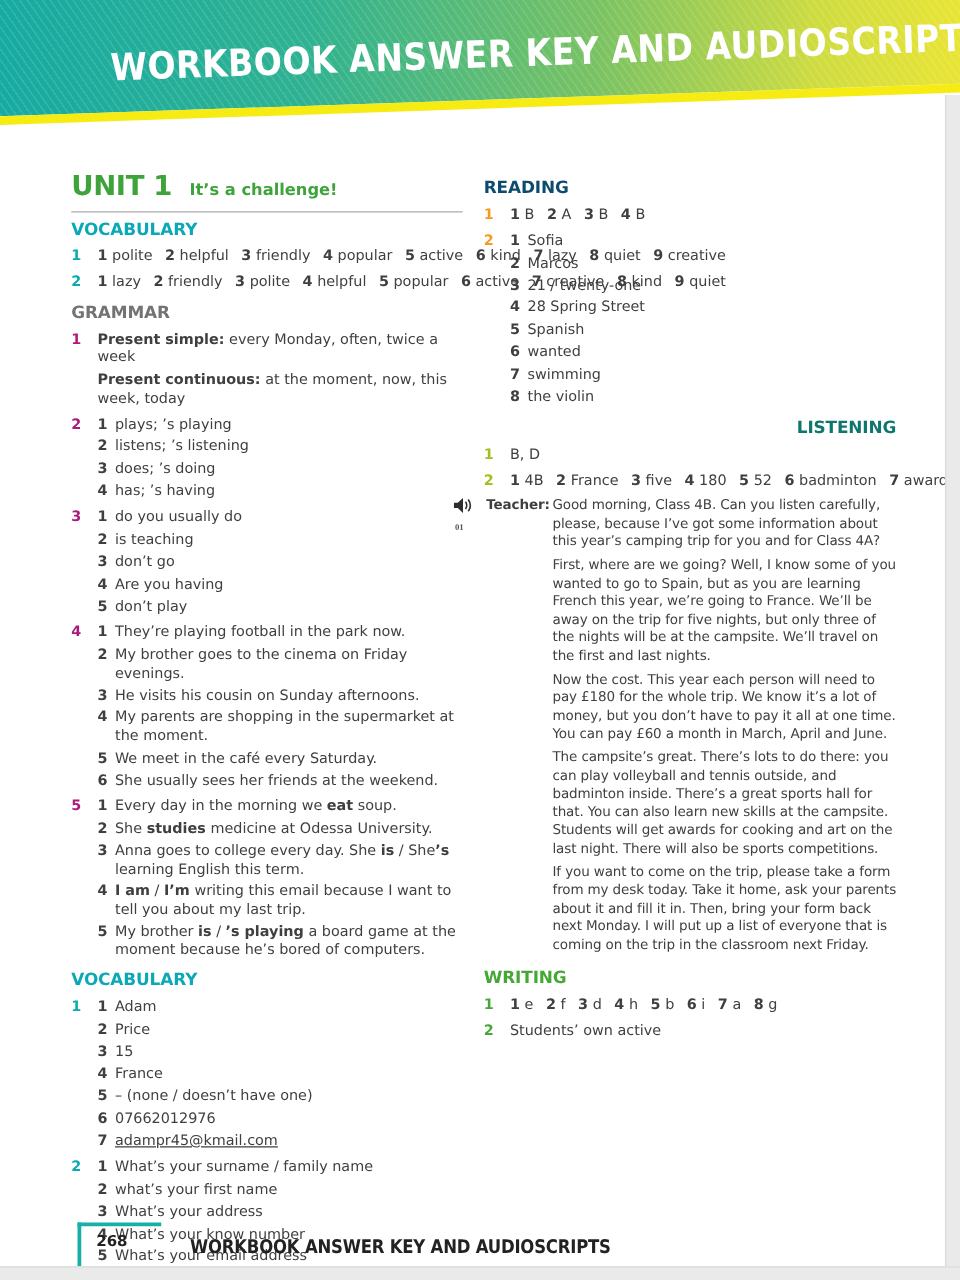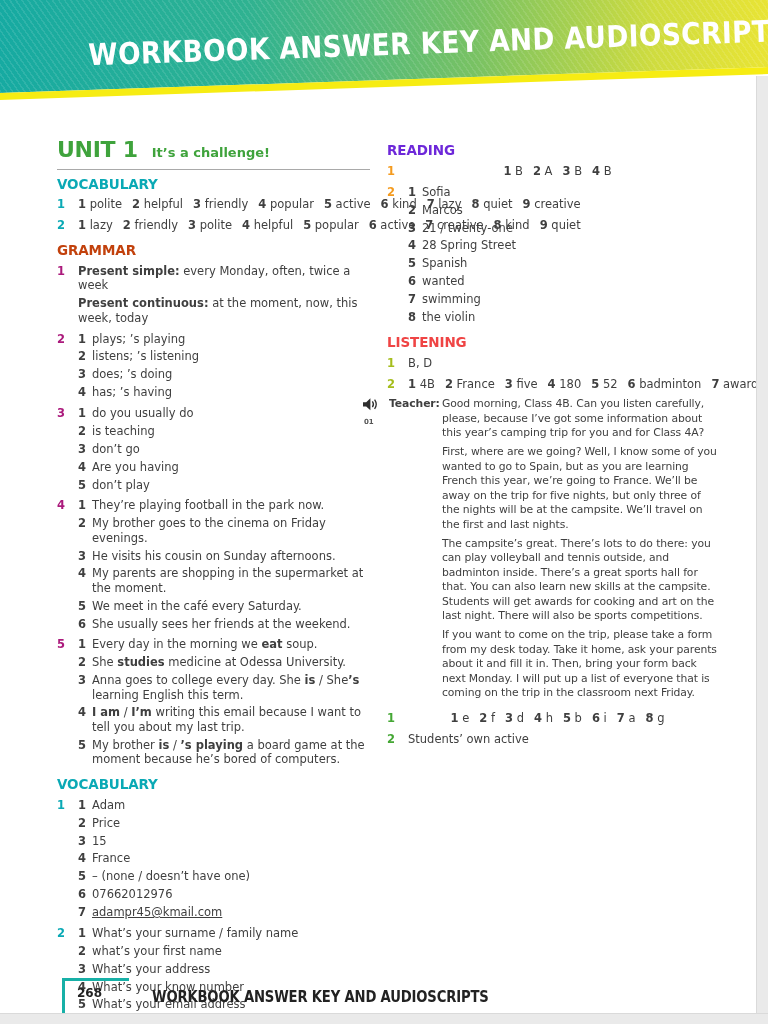--- a/index.html
+++ b/index.html
@@ -26,27 +26,27 @@
   .unit-sub{font-size:13px;font-weight:700;margin-left:14px;}
   .unit-rule{border-top:1.5px solid #a9a9a9;margin:5px 0 3px;}
   .sec-heading{font-size:13.5px;font-weight:800;letter-spacing:-.1px;margin:6px 0 5px;}
   .exercise{display:flex;margin:0 0 3px;}
   .ex-num{flex:0 0 21px;font-weight:700;}
   .ex-body{flex:1;min-width:0;}
   .item{display:flex;margin-bottom:3.5px;}
   .item-n{flex:0 0 14px;font-weight:700;}
   .item-t{flex:1;}
   .line{margin-bottom:3.5px;}
-  .pairs{margin-bottom:3.5px;text-align:center;}
+  .pairs{margin-bottom:3.5px;}
   .pair{white-space:nowrap;margin-right:10px;}
   .u{text-decoration:underline;text-align:center;}
   
   .audioscript{display:flex;margin:3px 0 6px -24px;font-size:10.8px;line-height:14.5px;letter-spacing:-.1px;}
   .as-icon-col{flex:0 0 26px;padding-top:1px;}
-  .as-track{font-size:7px;font-weight:700;color:#555;margin-top:-1px;margin-left:1px;}
+  .as-track{font-size:7px;font-weight:700;color:#555;margin-top:-1px;margin-left:1px;font-family:Liberation Serif, serif;}
   .as-speaker{flex:0 0 53px;font-weight:700;}
   .as-text{flex:1;min-width:0;}
   .as-p{margin:0 0 4.5px;}
   
   .footer-corner{position:absolute;left:62px;top:978px;width:64px;height:46px;
     border-top:3px solid #17b0a7;border-left:3px solid #17b0a7;}
   .footer-page{position:absolute;left:77px;top:986px;font-size:12px;font-weight:800;color:#222;}
   .footer-title{position:absolute;left:152px;top:988px;font-size:15px;font-weight:800;color:#222;
     letter-spacing:-.2px;transform:scaleX(.88);transform-origin:left center;white-space:nowrap;}
   
@@ -71,21 +71,21 @@
         <div class="ex-body">
           <div class="pairs"><span class="pair"><b>1</b> polite</span><span class="pair"><b>2</b> helpful</span><span class="pair"><b>3</b> friendly</span><span class="pair"><b>4</b> popular</span><span class="pair"><b>5</b> active</span><span class="pair"><b>6</b> kind</span><span class="pair"><b>7</b> lazy</span><span class="pair"><b>8</b> quiet</span><span class="pair"><b>9</b> creative</span></div>
         </div>
       </div>
       <div class="exercise">
         <span class="ex-num" style="color: rgb(10, 169, 181);">2</span>
         <div class="ex-body">
           <div class="pairs"><span class="pair"><b>1</b> lazy</span><span class="pair"><b>2</b> friendly</span><span class="pair"><b>3</b> polite</span><span class="pair"><b>4</b> helpful</span><span class="pair"><b>5</b> popular</span><span class="pair"><b>6</b> active</span><span class="pair"><b>7</b> creative</span><span class="pair"><b>8</b> kind</span><span class="pair"><b>9</b> quiet</span></div>
         </div>
       </div>
-      <div class="sec-heading" style="color: #c2410c;">GRAMMAR</div>
+      <div class="sec-heading" style="color: #737373;">GRAMMAR</div>
       <div class="exercise">
         <span class="ex-num" style="color: rgb(171, 26, 124);">1</span>
         <div class="ex-body">
           <div class="line"><b>Present simple:</b> every Monday, often, twice a week</div>
           <div class="line"><b>Present continuous:</b> at the moment, now, this week, today</div>
         </div>
       </div>
       <div class="exercise">
         <span class="ex-num" style="color: rgb(171, 26, 124);">2</span>
         <div class="ex-body">
@@ -240,21 +240,21 @@
             <span class="item-t">What’s your know number</span>
           </div>
           <div class="item">
             <span class="item-n">5</span>
             <span class="item-t">What’s your email address</span>
           </div>
         </div>
       </div>
     </div>
   <div class="col col-right">
-      <div class="sec-heading" style="color: #6d28d9;">READING</div>
+      <div class="sec-heading" style="color: #0c4a6e;">READING</div>
       <div class="exercise">
         <span class="ex-num" style="color: rgb(244, 155, 31);">1</span>
         <div class="ex-body">
           <div class="pairs"><span class="pair"><b>1</b> B</span><span class="pair"><b>2</b> A</span><span class="pair"><b>3</b> B</span><span class="pair"><b>4</b> B</span></div>
         </div>
       </div>
       <div class="exercise">
         <span class="ex-num" style="color: rgb(244, 155, 31);">2</span>
         <div class="ex-body">
           <div class="item">
@@ -284,21 +284,21 @@
           <div class="item">
             <span class="item-n">7</span>
             <span class="item-t">swimming</span>
           </div>
           <div class="item">
             <span class="item-n">8</span>
             <span class="item-t">the violin</span>
           </div>
         </div>
       </div>
-      <div class="sec-heading" style="color: #ef4444;">LISTENING</div>
+      <div class="sec-heading" style="color: #0f766e; text-align: right;">LISTENING</div>
       <div class="exercise">
         <span class="ex-num" style="color: rgb(165, 189, 29);">1</span>
         <div class="ex-body">
           <div class="line">B, D</div>
         </div>
       </div>
       <div class="exercise">
         <span class="ex-num" style="color: rgb(165, 189, 29);">2</span>
         <div class="ex-body">
           <div class="pairs"><span class="pair"><b>1</b> 4B</span><span class="pair"><b>2</b> France</span><span class="pair"><b>3</b> five</span><span class="pair"><b>4</b> 180</span><span class="pair"><b>5</b> 52</span><span class="pair"><b>6</b> badminton</span><span class="pair"><b>7</b> awards</span></div>
@@ -307,24 +307,26 @@
       <div class="audioscript">
         <div class="as-icon-col"><svg width="15" height="13" viewBox="0 0 15 13">
             <path d="M0 4.2 H3.2 L7.4 0.3 V12.3 L3.2 8.4 H0 Z" fill="#2e2e2e"></path>
             <path d="M9.4 3.4 q2.1 2.9 0 5.8" stroke="#2e2e2e" fill="none" stroke-width="1.3"></path>
             <path d="M11.6 1.6 q3.3 4.7 0 9.4" stroke="#2e2e2e" fill="none" stroke-width="1.3"></path>
           </svg><div class="as-track">01</div></div>
         <div class="as-speaker">Teacher:</div>
         <div class="as-text">
           <p class="as-p">Good morning, Class 4B. Can you listen carefully, please, because I’ve got some information about this year’s camping trip for you and for Class 4A?</p>
           <p class="as-p">First, where are we going? Well, I know some of you wanted to go to Spain, but as you are learning French this year, we’re going to France. We’ll be away on the trip for five nights, but only three of the nights will be at the campsite. We’ll travel on the first and last nights.</p>
+          <p class="as-p">Now the cost. This year each person will need to pay £180 for the whole trip. We know it’s a lot of money, but you don’t have to pay it all at one time. You can pay £60 a month in March, April and June.</p>
           <p class="as-p">The campsite’s great. There’s lots to do there: you can play volleyball and tennis outside, and badminton inside. There’s a great sports hall for that. You can also learn new skills at the campsite. Students will get awards for cooking and art on the last night. There will also be sports competitions.</p>
           <p class="as-p">If you want to come on the trip, please take a form from my desk today. Take it home, ask your parents about it and fill it in. Then, bring your form back next Monday. I will put up a list of everyone that is coming on the trip in the classroom next Friday.</p>
         </div>
       </div>
+      <div class="sec-heading" style="color: rgb(69, 167, 53);">WRITING</div>
       <div class="exercise">
         <span class="ex-num" style="color: rgb(69, 167, 53);">1</span>
         <div class="ex-body">
           <div class="pairs"><span class="pair"><b>1</b> e</span><span class="pair"><b>2</b> f</span><span class="pair"><b>3</b> d</span><span class="pair"><b>4</b> h</span><span class="pair"><b>5</b> b</span><span class="pair"><b>6</b> i</span><span class="pair"><b>7</b> a</span><span class="pair"><b>8</b> g</span></div>
         </div>
       </div>
       <div class="exercise">
         <span class="ex-num" style="color: rgb(69, 167, 53);">2</span>
         <div class="ex-body">
           <div class="line">Students’ own active</div>

